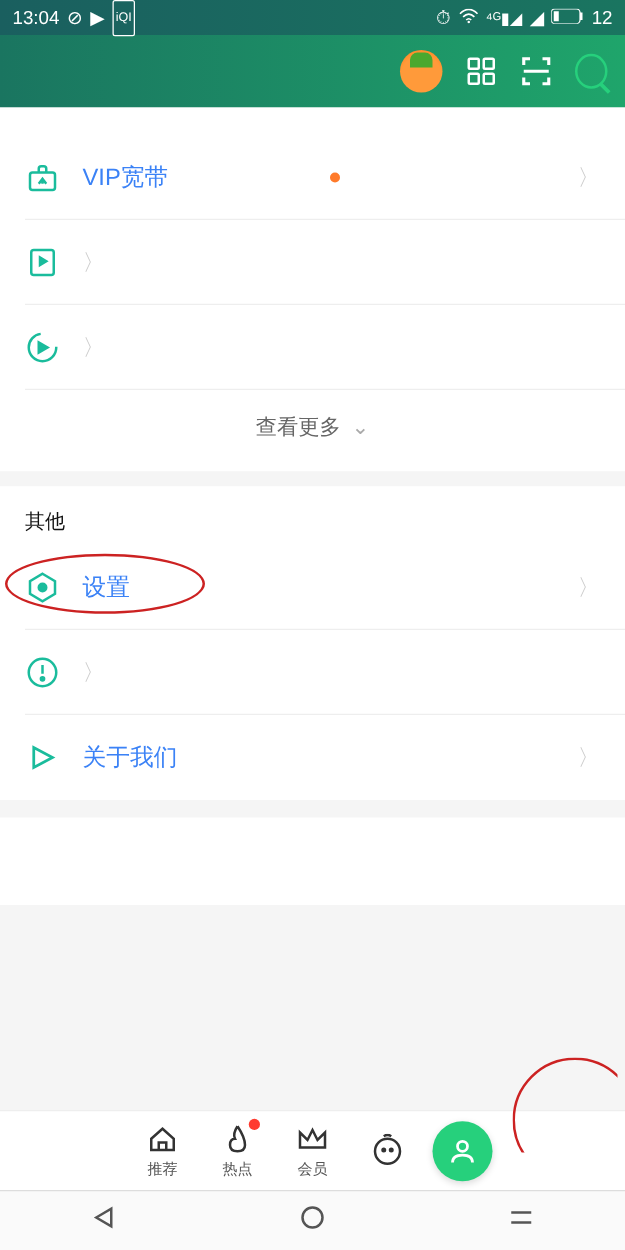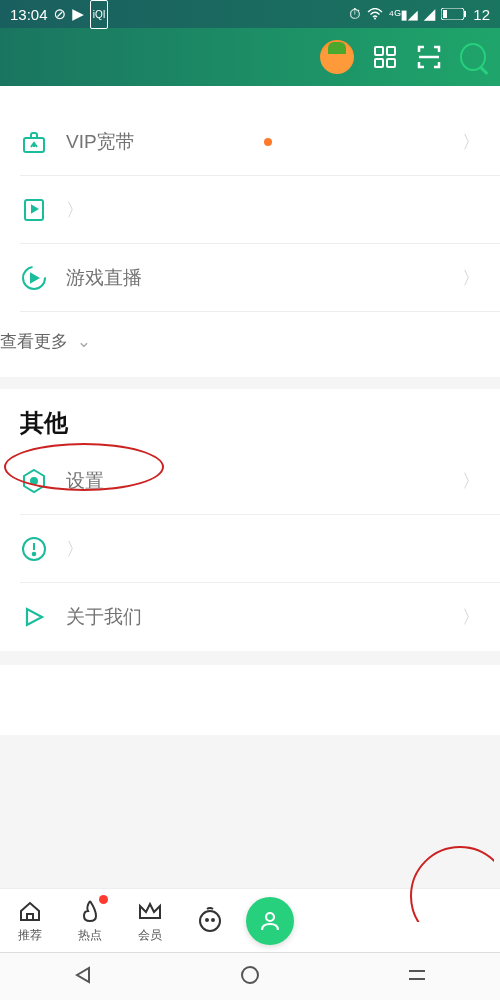--- a/index.html
+++ b/index.html
@@ -70,55 +70,55 @@
     .item-icon {
       width: 28px; height: 28px;
       margin-right: 18px;
       display: flex;
       align-items: center;
       justify-content: center;
       flex-shrink: 0;
     }
     .item-label {
       font-size: 19px;
-      color: #737373;
+      color: #3b82f6;
       flex: 1;
     }
     .badge-dot {
       width: 8px; height: 8px;
       background: #ff7a2a;
       border-radius: 50%;
       margin-left: 8px;
       display: inline-block;
       vertical-align: middle;
     }
     .chevron {
       color: #ccc;
       font-size: 18px;
     }
     .view-more {
-      text-align: left;
+      text-align: center;
       padding: 18px 0 24px 0;
       color: #666;
       font-size: 17px;
     }
     .section-title {
-      font-size: 24px;
-      font-weight: bold;
+      font-size: 16px;
+      font-weight: normal;
       color: #111;
       padding: 18px 20px 8px 20px;
     }
     .bottom-nav {
       position: absolute;
       bottom: 48px;
       left: 0; right: 0;
       height: 64px;
       background: #fff;
       display: flex;
-      justify-content: flex-start;
+      justify-content: center;
       align-items: center;
       border-top: 1px solid #eee;
     }
     .nav-item {
       display: flex;
       flex-direction: column;
       align-items: center;
       gap: 2px;
       position: relative;
       width: 60px;
@@ -240,21 +240,20 @@
     </div>
     <span class="chevron">〉</span>
   </div>
   <div class="list-item">
     <div class="item-icon">
       <svg width="28" height="28" viewBox="0 0 28 28" fill="none" stroke="#1abc9c" stroke-width="2">
           <circle cx="14" cy="14" r="11" stroke-dasharray="50 18"></circle>
           <polygon points="11,10 11,18 18,14" fill="#1abc9c"></polygon>
         </svg>
     </div>
-    <span class="item-label">游戏直播</span>
     <span class="chevron">〉</span>
   </div>
   <div class="view-more">
     <span>查看更多</span>
     <span style="color:#aaa;margin-left:4px">⌄</span>
   </div>
 </div>
 
 <div class="section" style="position:relative">
   <div class="section-title">其他</div>

